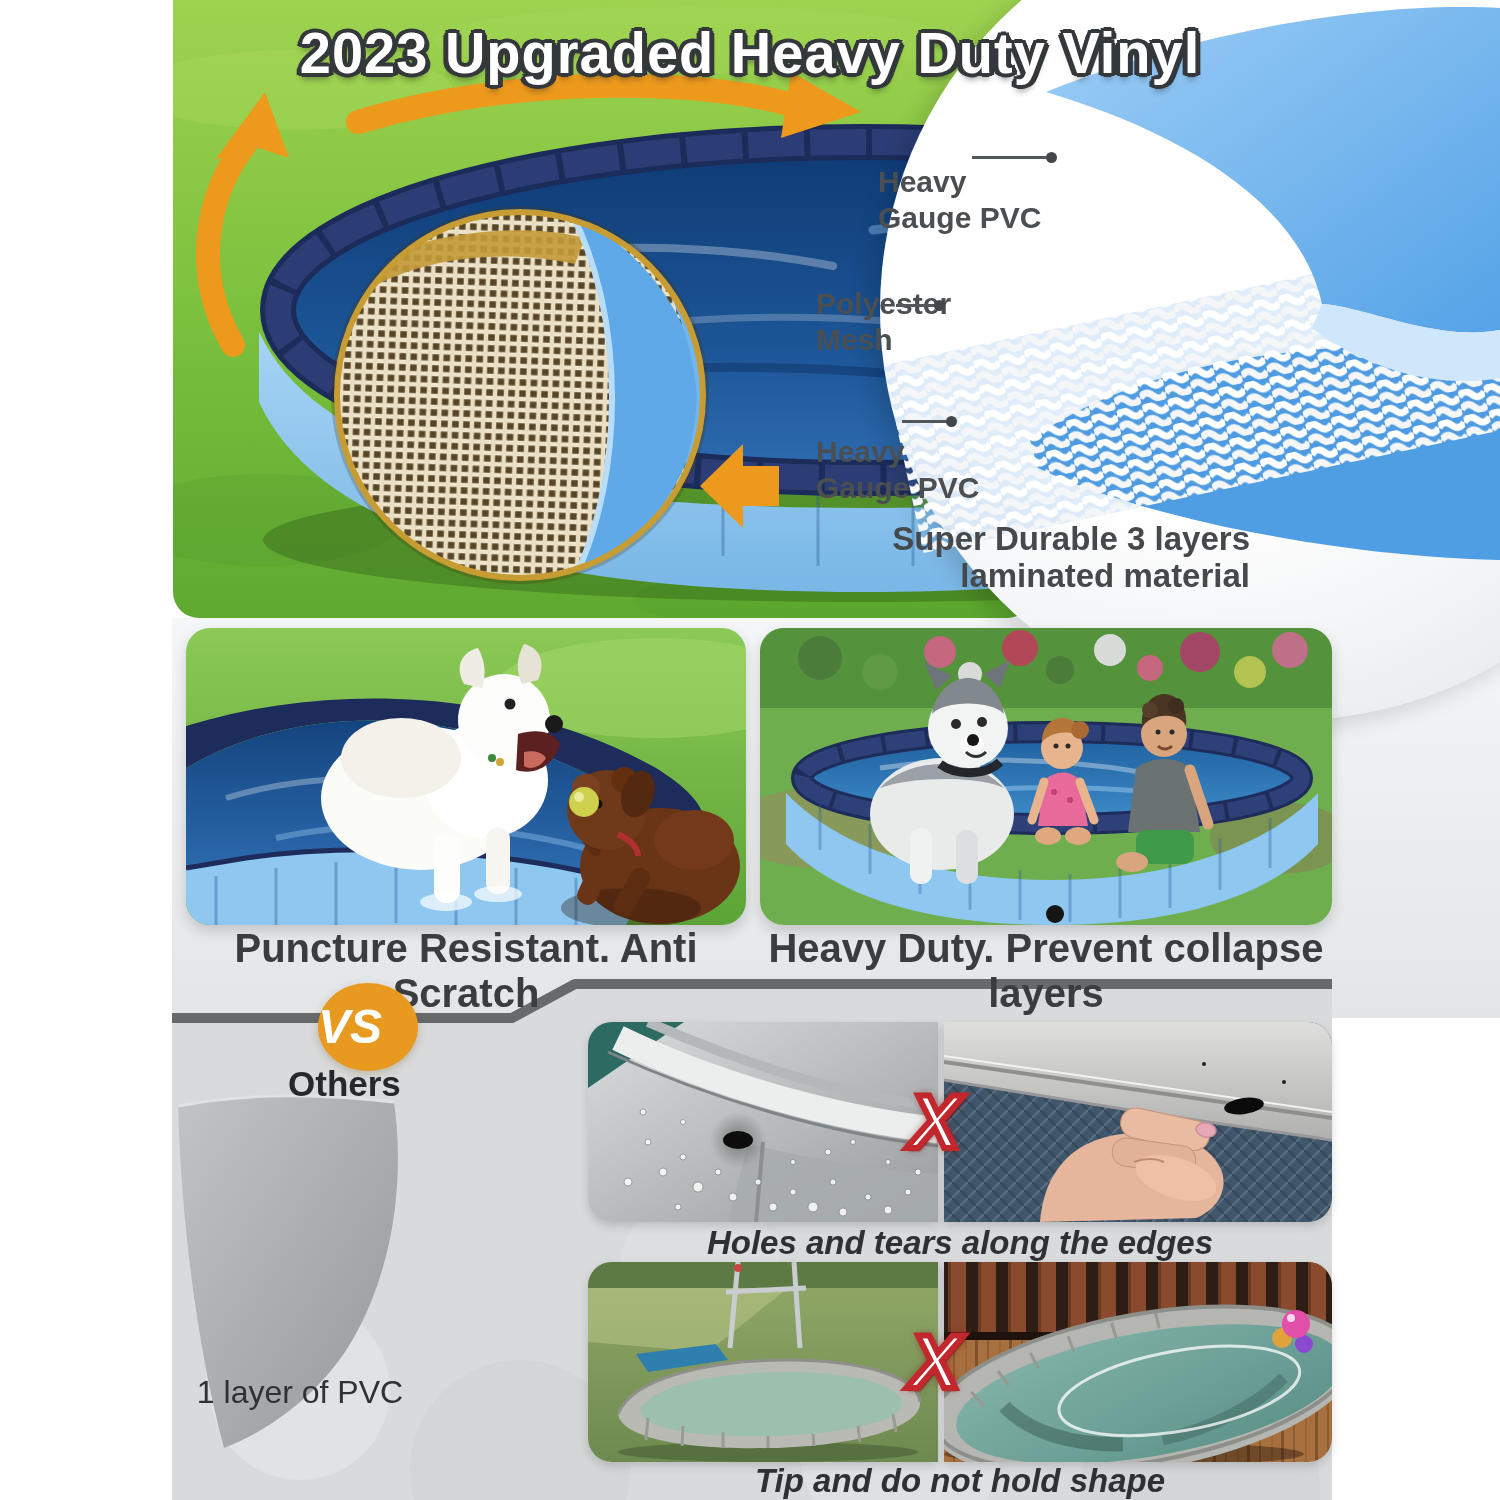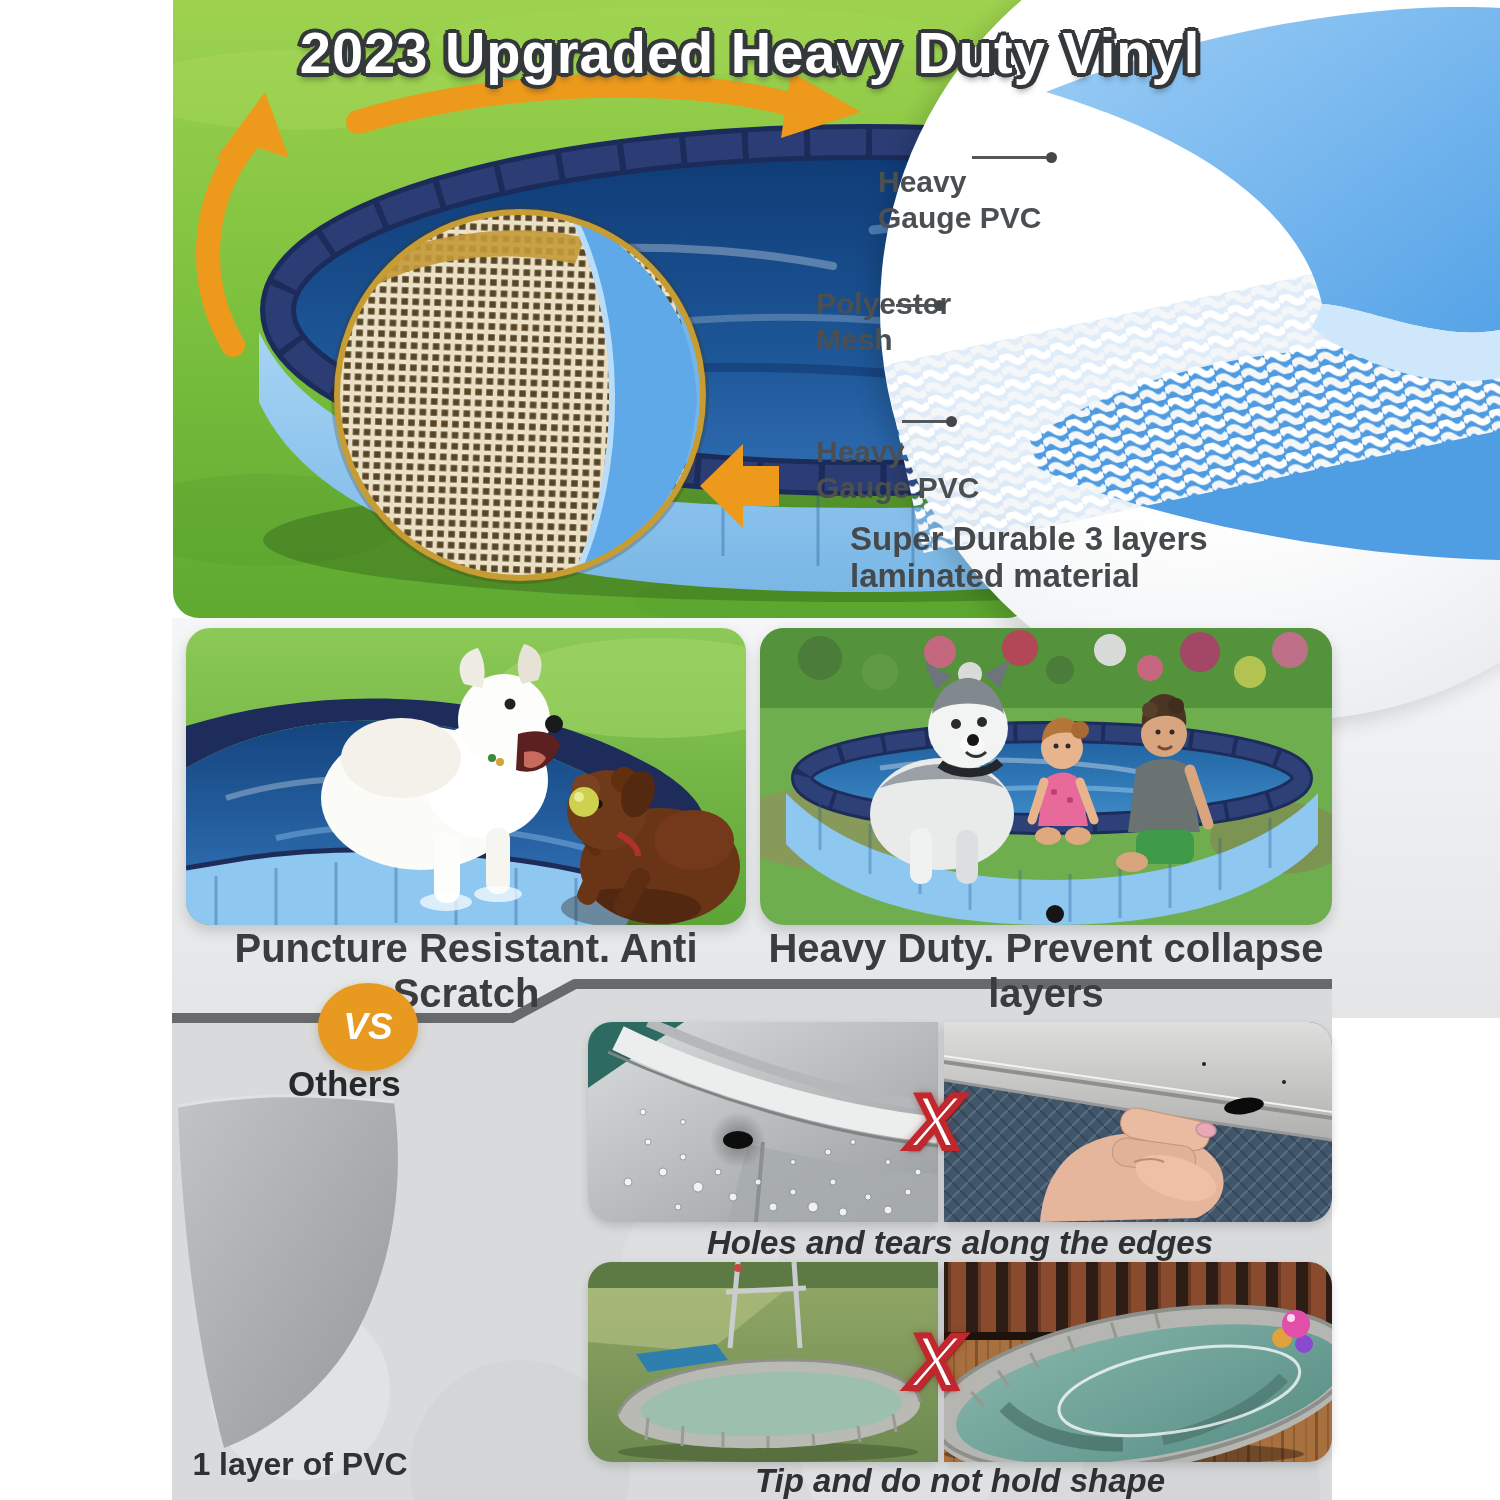--- a/index.html
+++ b/index.html
@@ -14,42 +14,42 @@
       box-shadow:-10px 8px 22px rgba(0,0,0,.14);z-index:2;}
   .hero-diagram{left:880px;top:0;width:620px;height:640px;z-index:3;}
   .hero-title{left:280px;top:20px;width:940px;text-align:center;z-index:6;
       font-size:56px;font-weight:bold;letter-spacing:1px;color:#ffffff;transform:scaleY(1.04);
       text-shadow:-4px 0 #34383b,4px 0 #34383b,0 -4px #34383b,0 4px #34383b,
         -3px -3px #34383b,3px -3px #34383b,-3px 3px #34383b,3px 3px #34383b,
         -5px 2px #34383b,5px 2px #34383b,0 6px 6px rgba(30,34,36,.45);}
   .layer-label{z-index:5;font-size:30px;font-weight:bold;color:#4b4f52;line-height:36px;margin-top:28px;}
   .lead-line{z-index:5;height:3px;background:#53575a;}
   .lead-dot{z-index:5;width:11px;height:11px;border-radius:50%;background:#43474a;}
-  .durability{left:850px;top:520px;width:400px;text-align:left;z-index:5;
+  .durability{left:850px;top:520px;width:400px;text-align:right;z-index:5;
       font-size:33px;font-weight:bold;color:#45494c;line-height:37px;}
 
   
   .mid-bg{left:172px;top:618px;width:1328px;height:400px;
       background:linear-gradient(#f5f6f7, #e3e5e6);z-index:0;}
   .feat-photo{top:628px;height:297px;border-radius:24px;overflow:hidden;z-index:2;
       box-shadow:0 6px 14px rgba(0,0,0,.16);}
   .feat-left{left:186px;width:560px;}
   .feat-right{left:760px;width:572px;}
   .feat-caption{top:926px;z-index:2;text-align:center;font-size:40px;font-weight:bold;color:#3a3d3f;}
 
   
   .panel-svg{left:0;top:970px;width:1500px;height:530px;z-index:1;}
   .vs-badge{left:318px;top:983px;width:100px;height:88px;border-radius:50%;background:#E8991F;
-      z-index:4;text-align:center;line-height:88px;font-size:37px;font-weight:bold;font-style:italic;
+      z-index:4;text-align:left;line-height:88px;font-size:48px;font-weight:bold;font-style:italic;
       color:#ffffff;box-shadow:0 3px 8px rgba(120,70,0,.25);}
   .others-label{left:288px;top:1064px;width:160px;text-align:left;z-index:4;
       font-size:35px;font-weight:bold;color:#26282a;}
   .pvc-sheet{left:172px;top:1088px;width:240px;height:366px;z-index:2;}
-  .pvc-caption{left:150px;top:1446px;width:300px;text-align:center;z-index:3;
-      font-size:32px;font-weight:bold;color:#2f3133;}
+  .pvc-caption{left:150px;top:1374px;width:300px;text-align:center;z-index:3;
+      font-size:32px;font-weight:normal;color:#2f3133;}
   .grid-photo{z-index:2;overflow:hidden;box-shadow:0 4px 10px rgba(0,0,0,.15);}
   .r1l{left:588px;top:1022px;width:350px;height:200px;border-radius:24px 0 0 24px;}
   .r1r{left:944px;top:1022px;width:388px;height:200px;border-radius:0 24px 24px 0;}
   .r2l{left:588px;top:1262px;width:350px;height:200px;border-radius:24px 0 0 24px;}
   .r2r{left:944px;top:1262px;width:388px;height:200px;border-radius:0 24px 24px 0;}
   .grid-caption{left:588px;width:744px;text-align:center;z-index:3;
       font-size:33px;font-weight:bold;font-style:italic;color:#2e3033;}
   .cap1{top:1224px;} .cap2{top:1462px;}
   .x-mark{width:110px;height:96px;text-align:center;z-index:5;font-size:76px;line-height:96px;
       font-weight:bold;font-style:italic;color:#ffffff;-webkit-text-stroke:6px #c1272d;

